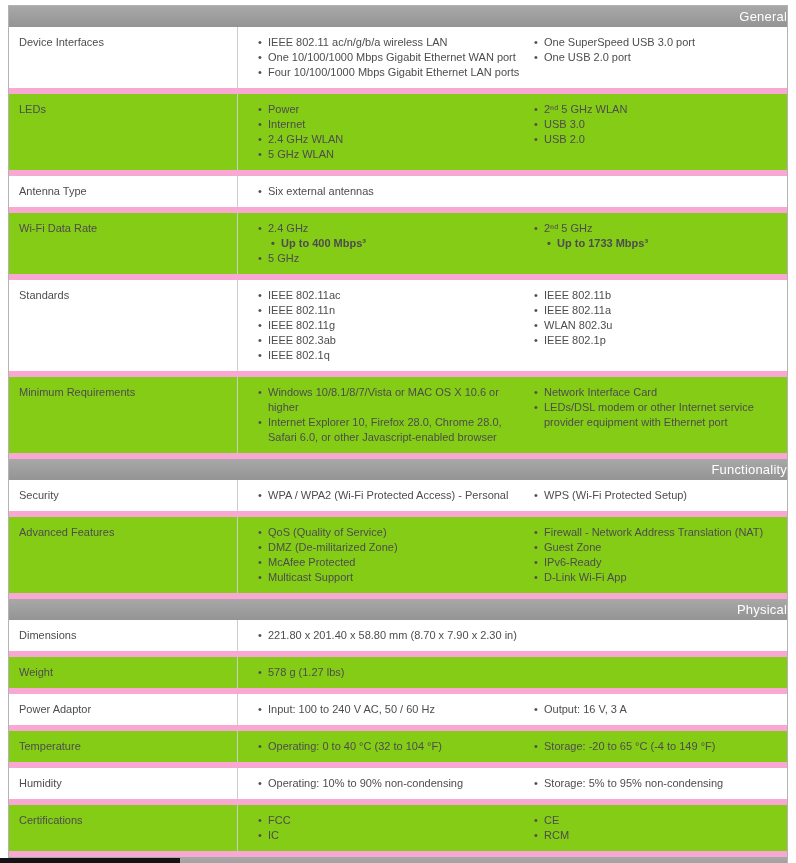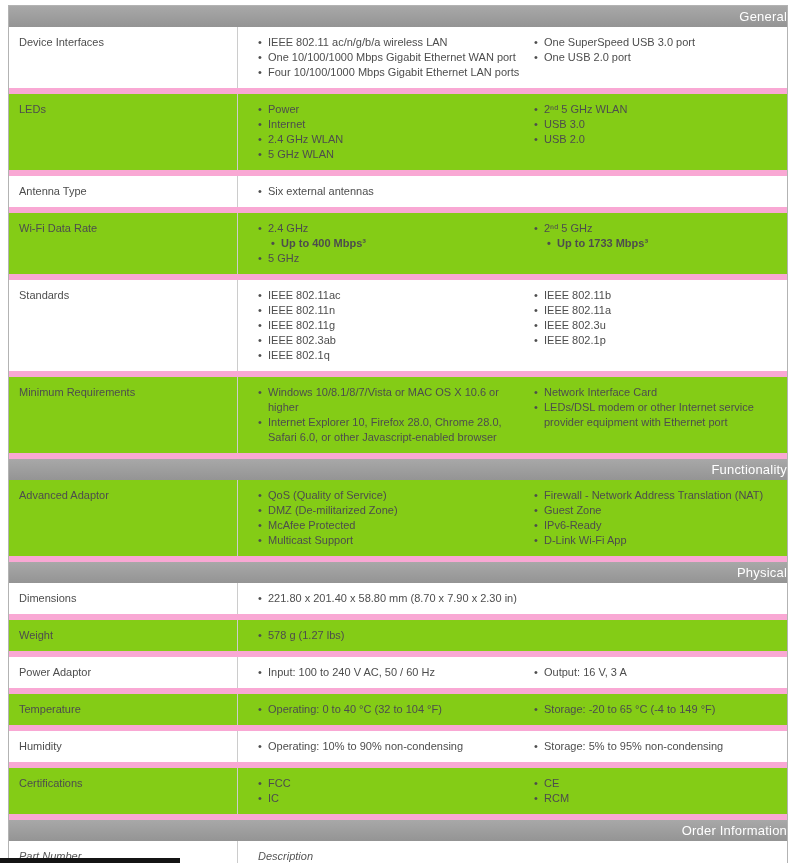--- a/index.html
+++ b/index.html
@@ -130,21 +130,21 @@
         <div class="col col2">
             <div class="li">IEEE 802.11ac</div>
             <div class="li">IEEE 802.11n</div>
             <div class="li">IEEE 802.11g</div>
             <div class="li">IEEE 802.3ab</div>
             <div class="li">IEEE 802.1q</div>
           </div>
         <div class="col col3">
             <div class="li">IEEE 802.11b</div>
             <div class="li">IEEE 802.11a</div>
-            <div class="li">IEEE 802.3u</div>
+            <div class="li">WLAN 802.3u</div>
             <div class="li">IEEE 802.1p</div>
           </div>
       </div>
     </div>
 
     <div class="row shade">
       <div class="label-cell">Minimum Requirements</div>
       <div class="content-cell">
         <div class="col col2">
             <div class="li">Windows 10/8.1/8/7/Vista or MAC OS X 10.6 or higher</div>
@@ -154,23 +154,34 @@
             <div class="li">Network Interface Card</div>
             <div class="li">LEDs/DSL modem or other Internet service provider equipment with Ethernet port</div>
           </div>
       </div>
     </div>
 
     <div class="section-header">
       <span>Functionality</span>
     </div>
 
-
-    <div class="row shade">
-      <div class="label-cell">Advanced Adaptor</div>
+    <div class="row">
+      <div class="label-cell">Security</div>
+      <div class="content-cell">
+        <div class="col col2">
+            <div class="li">WPA / WPA2 (Wi-Fi Protected Access) - Personal</div>
+          </div>
+        <div class="col col3">
+            <div class="li">WPS (Wi-Fi Protected Setup)</div>
+          </div>
+      </div>
+    </div>
+
+    <div class="row shade">
+      <div class="label-cell">Advanced Features</div>
       <div class="content-cell">
         <div class="col col2">
             <div class="li">QoS (Quality of Service)</div>
             <div class="li">DMZ (De-militarized Zone)</div>
             <div class="li">McAfee Protected</div>
             <div class="li">Multicast Support</div>
           </div>
         <div class="col col3">
             <div class="li">Firewall - Network Address Translation (NAT)</div>
             <div class="li">Guest Zone</div>

